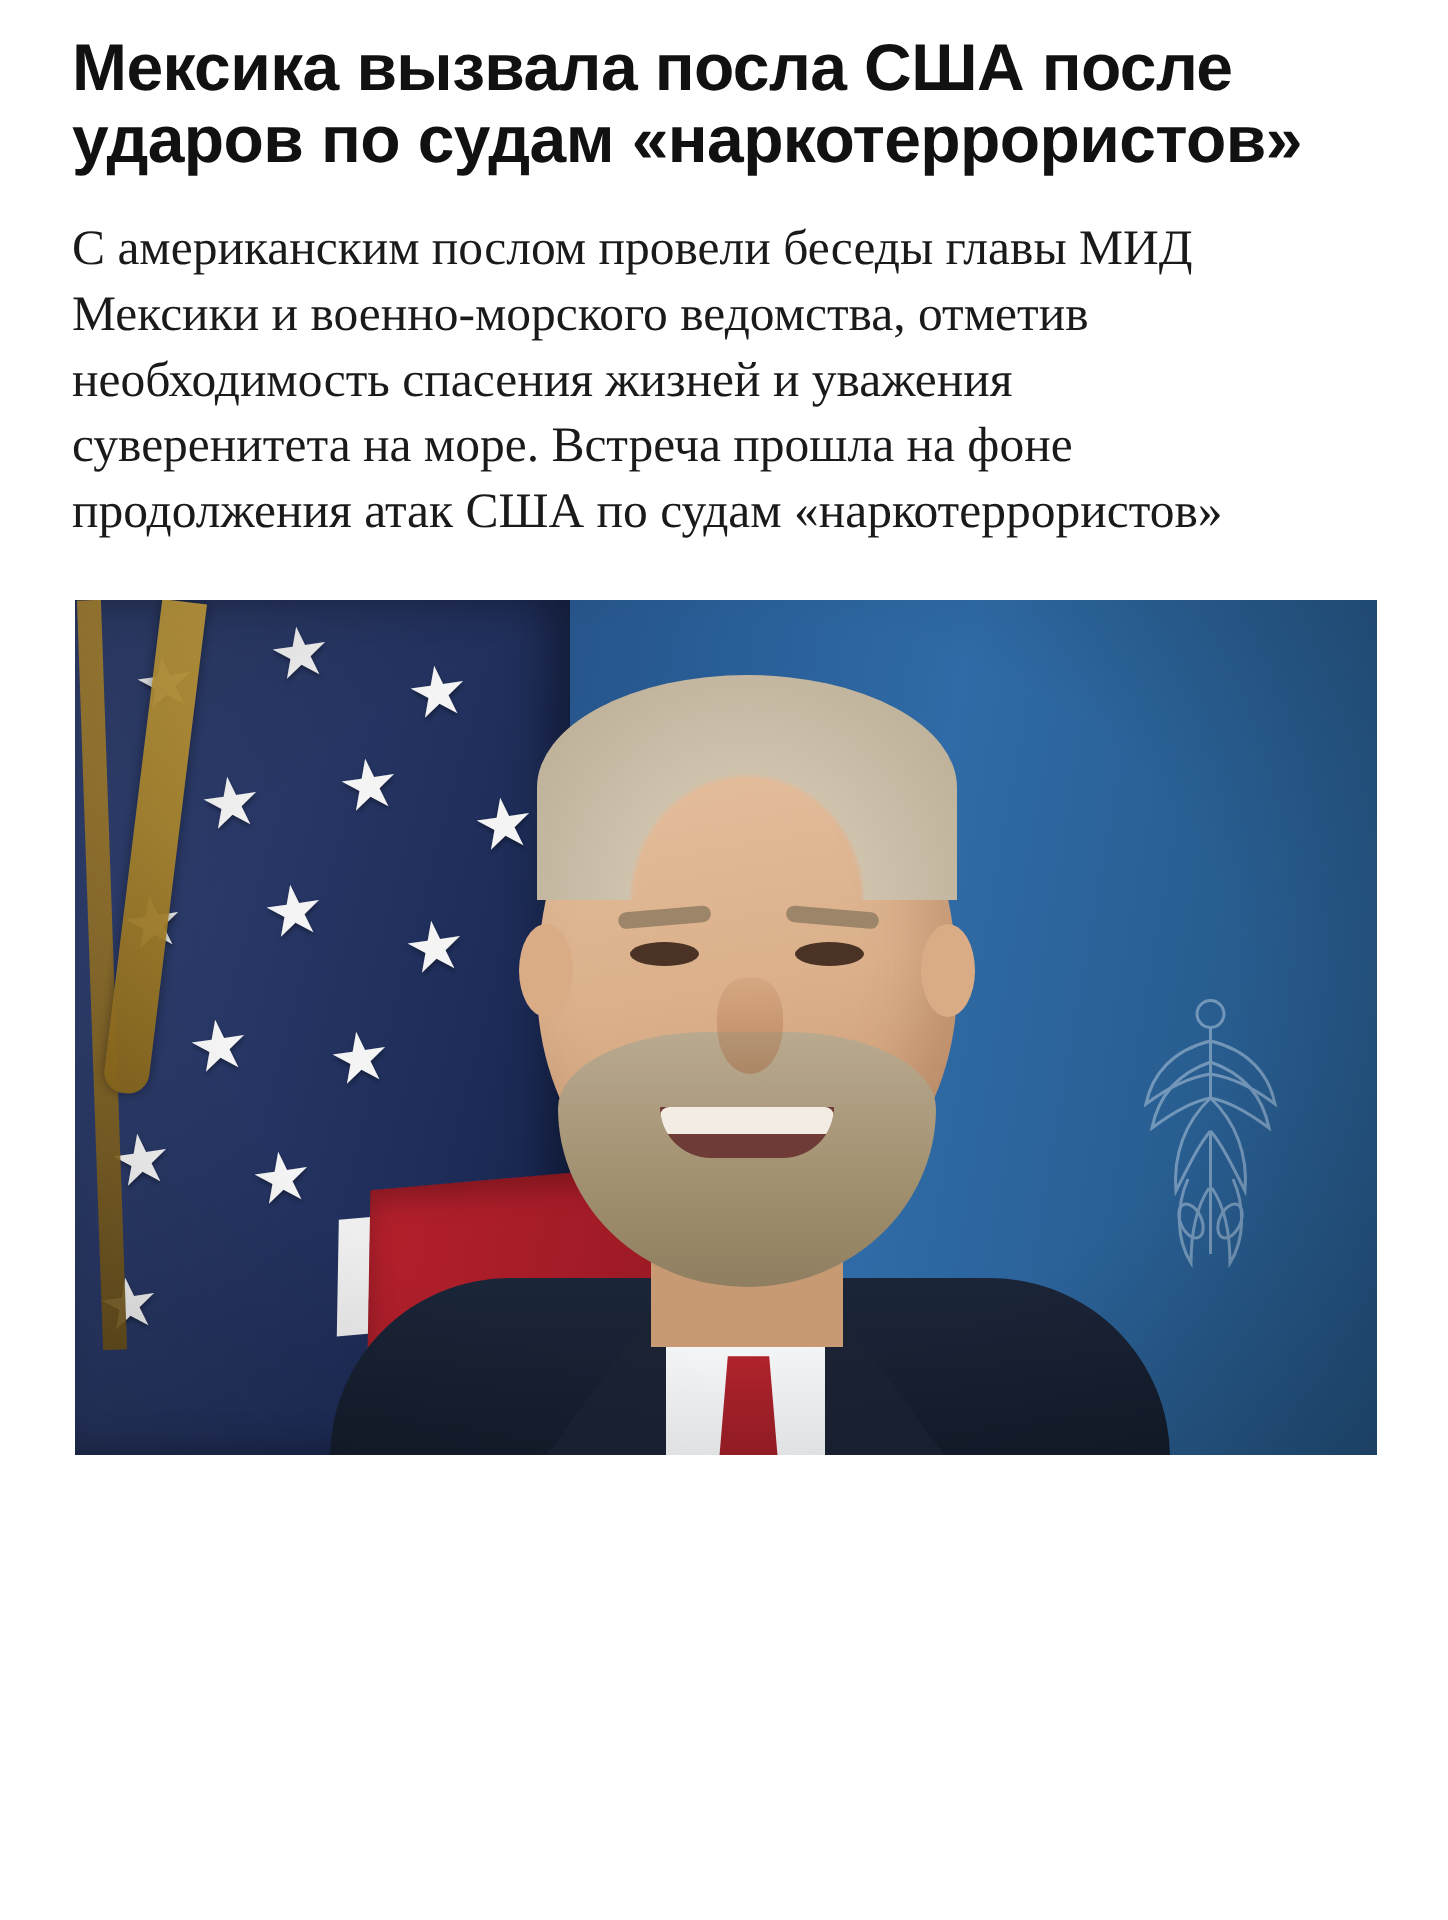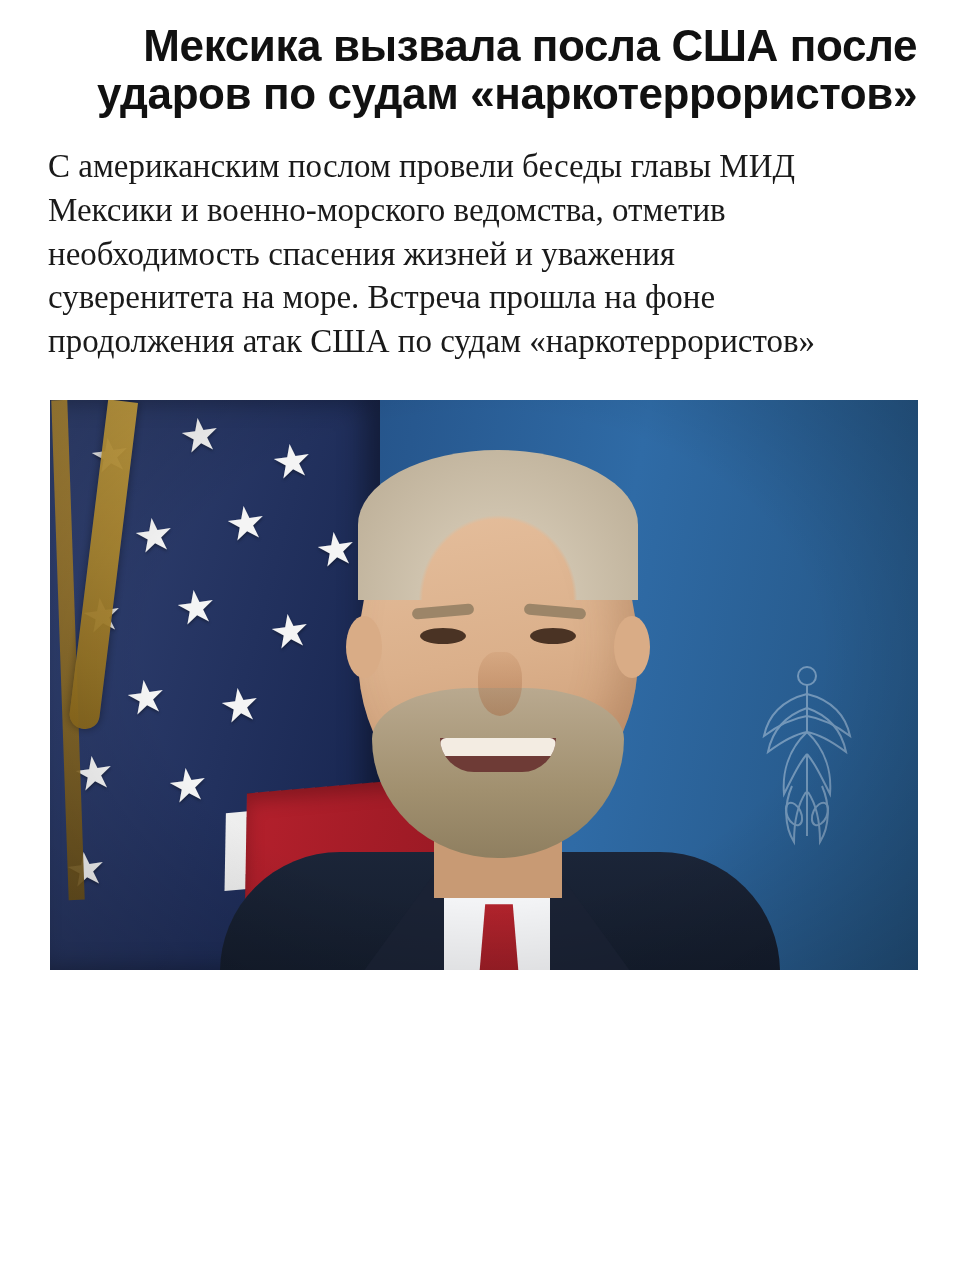--- a/index.html
+++ b/index.html
@@ -24,21 +24,20 @@
   }
   .headline {
     font-family: "Liberation Sans", sans-serif;
     font-weight: bold;
     font-size: 44px;
     line-height: 1.1;
     letter-spacing: -0.4px;
     color: #111111;
     margin: 0 0 26px 0;
     max-width: 880px;
-    text-align: right;
   }
   .lede {
     font-family: "Liberation Serif", serif;
     font-size: 33px;
     line-height: 1.33;
     color: #1a1a1a;
     margin: 0 0 36px 0;
     max-width: 800px;
   }
   .photo-wrap {

